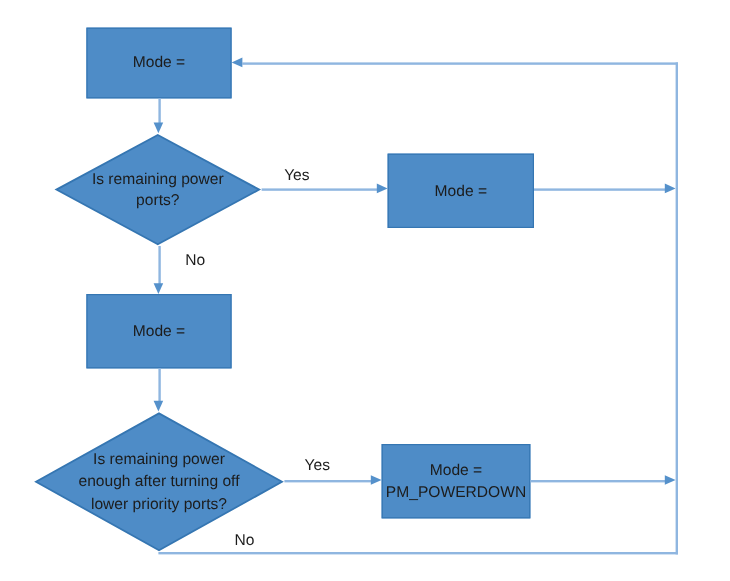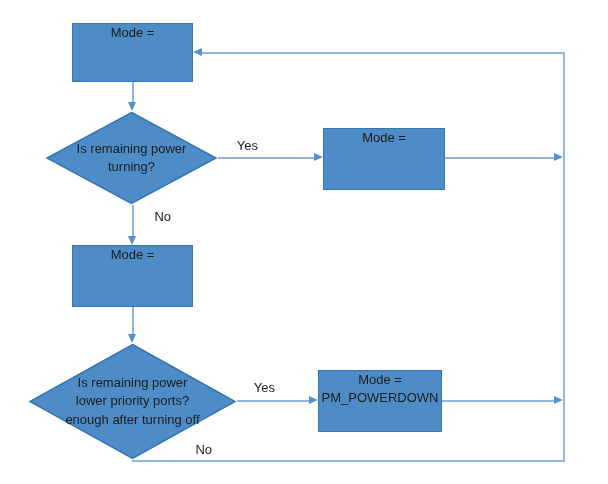--- a/index.html
+++ b/index.html
@@ -20,21 +20,21 @@
     width:608px;height:484px;
     background:var(--background);
     overflow:hidden;
   }
   .process{
     position:absolute;
     background:var(--shape-fill);
     border:1px solid var(--shape-border);
     box-sizing:border-box;
     display:flex;flex-direction:column;
-    align-items:center;justify-content:flex-start;
+    align-items:center;justify-content:center;
     text-align:center;
     color:var(--text);
     font-size:13px;line-height:1.4;
   }
   .decision{position:absolute;}
   .decision svg{position:absolute;left:0;top:0;width:100%;height:100%;display:block;}
   .decision .dtext{
     position:absolute;inset:0;
     display:flex;flex-direction:column;
     align-items:center;justify-content:center;
@@ -66,40 +66,40 @@
   <div class="process" style="left:72px;top:23px;width:121px;height:59px">
     <span class="tline">Mode =</span>
   </div>
 
   <div class="decision" style="left:45px;top:111px;width:173px;height:94px">
     <svg viewBox="0 0 173 94" preserveAspectRatio="none">
       <polygon class="dpoly" points="86.5,1.5 171,47 86.5,92.5 2,47"></polygon>
     </svg>
     <div class="dtext">
       <span class="tline">Is remaining power</span>
-      <span class="tline">turning?</span>
+      <span class="tline">ports?</span>
     </div>
   </div>
 
   <div class="process" style="left:323px;top:128px;width:122px;height:62px">
     <span class="tline">Mode =</span>
   </div>
 
   <div class="process" style="left:72px;top:245px;width:121px;height:62px">
     <span class="tline">Mode =</span>
   </div>
 
   <div class="decision" style="left:28px;top:343px;width:209px;height:117px">
     <svg viewBox="0 0 209 117" preserveAspectRatio="none">
       <polygon class="dpoly" points="104.5,1.5 207,58.5 104.5,115.5 2,58.5"></polygon>
     </svg>
     <div class="dtext">
       <span class="tline">Is remaining power</span>
+      <span class="tline">enough after turning off</span>
       <span class="tline">lower priority ports?</span>
-      <span class="tline">enough after turning off</span>
     </div>
   </div>
 
   <div class="process" style="left:318px;top:370px;width:124px;height:62px">
     <span class="tline">Mode =</span>
     <span class="tline">PM_POWERDOWN</span>
   </div>
 
   <div class="line v" style="left:132px;top:82px;height:21px"></div>
   <div class="arrow down" style="left:128px;top:102px"></div>

